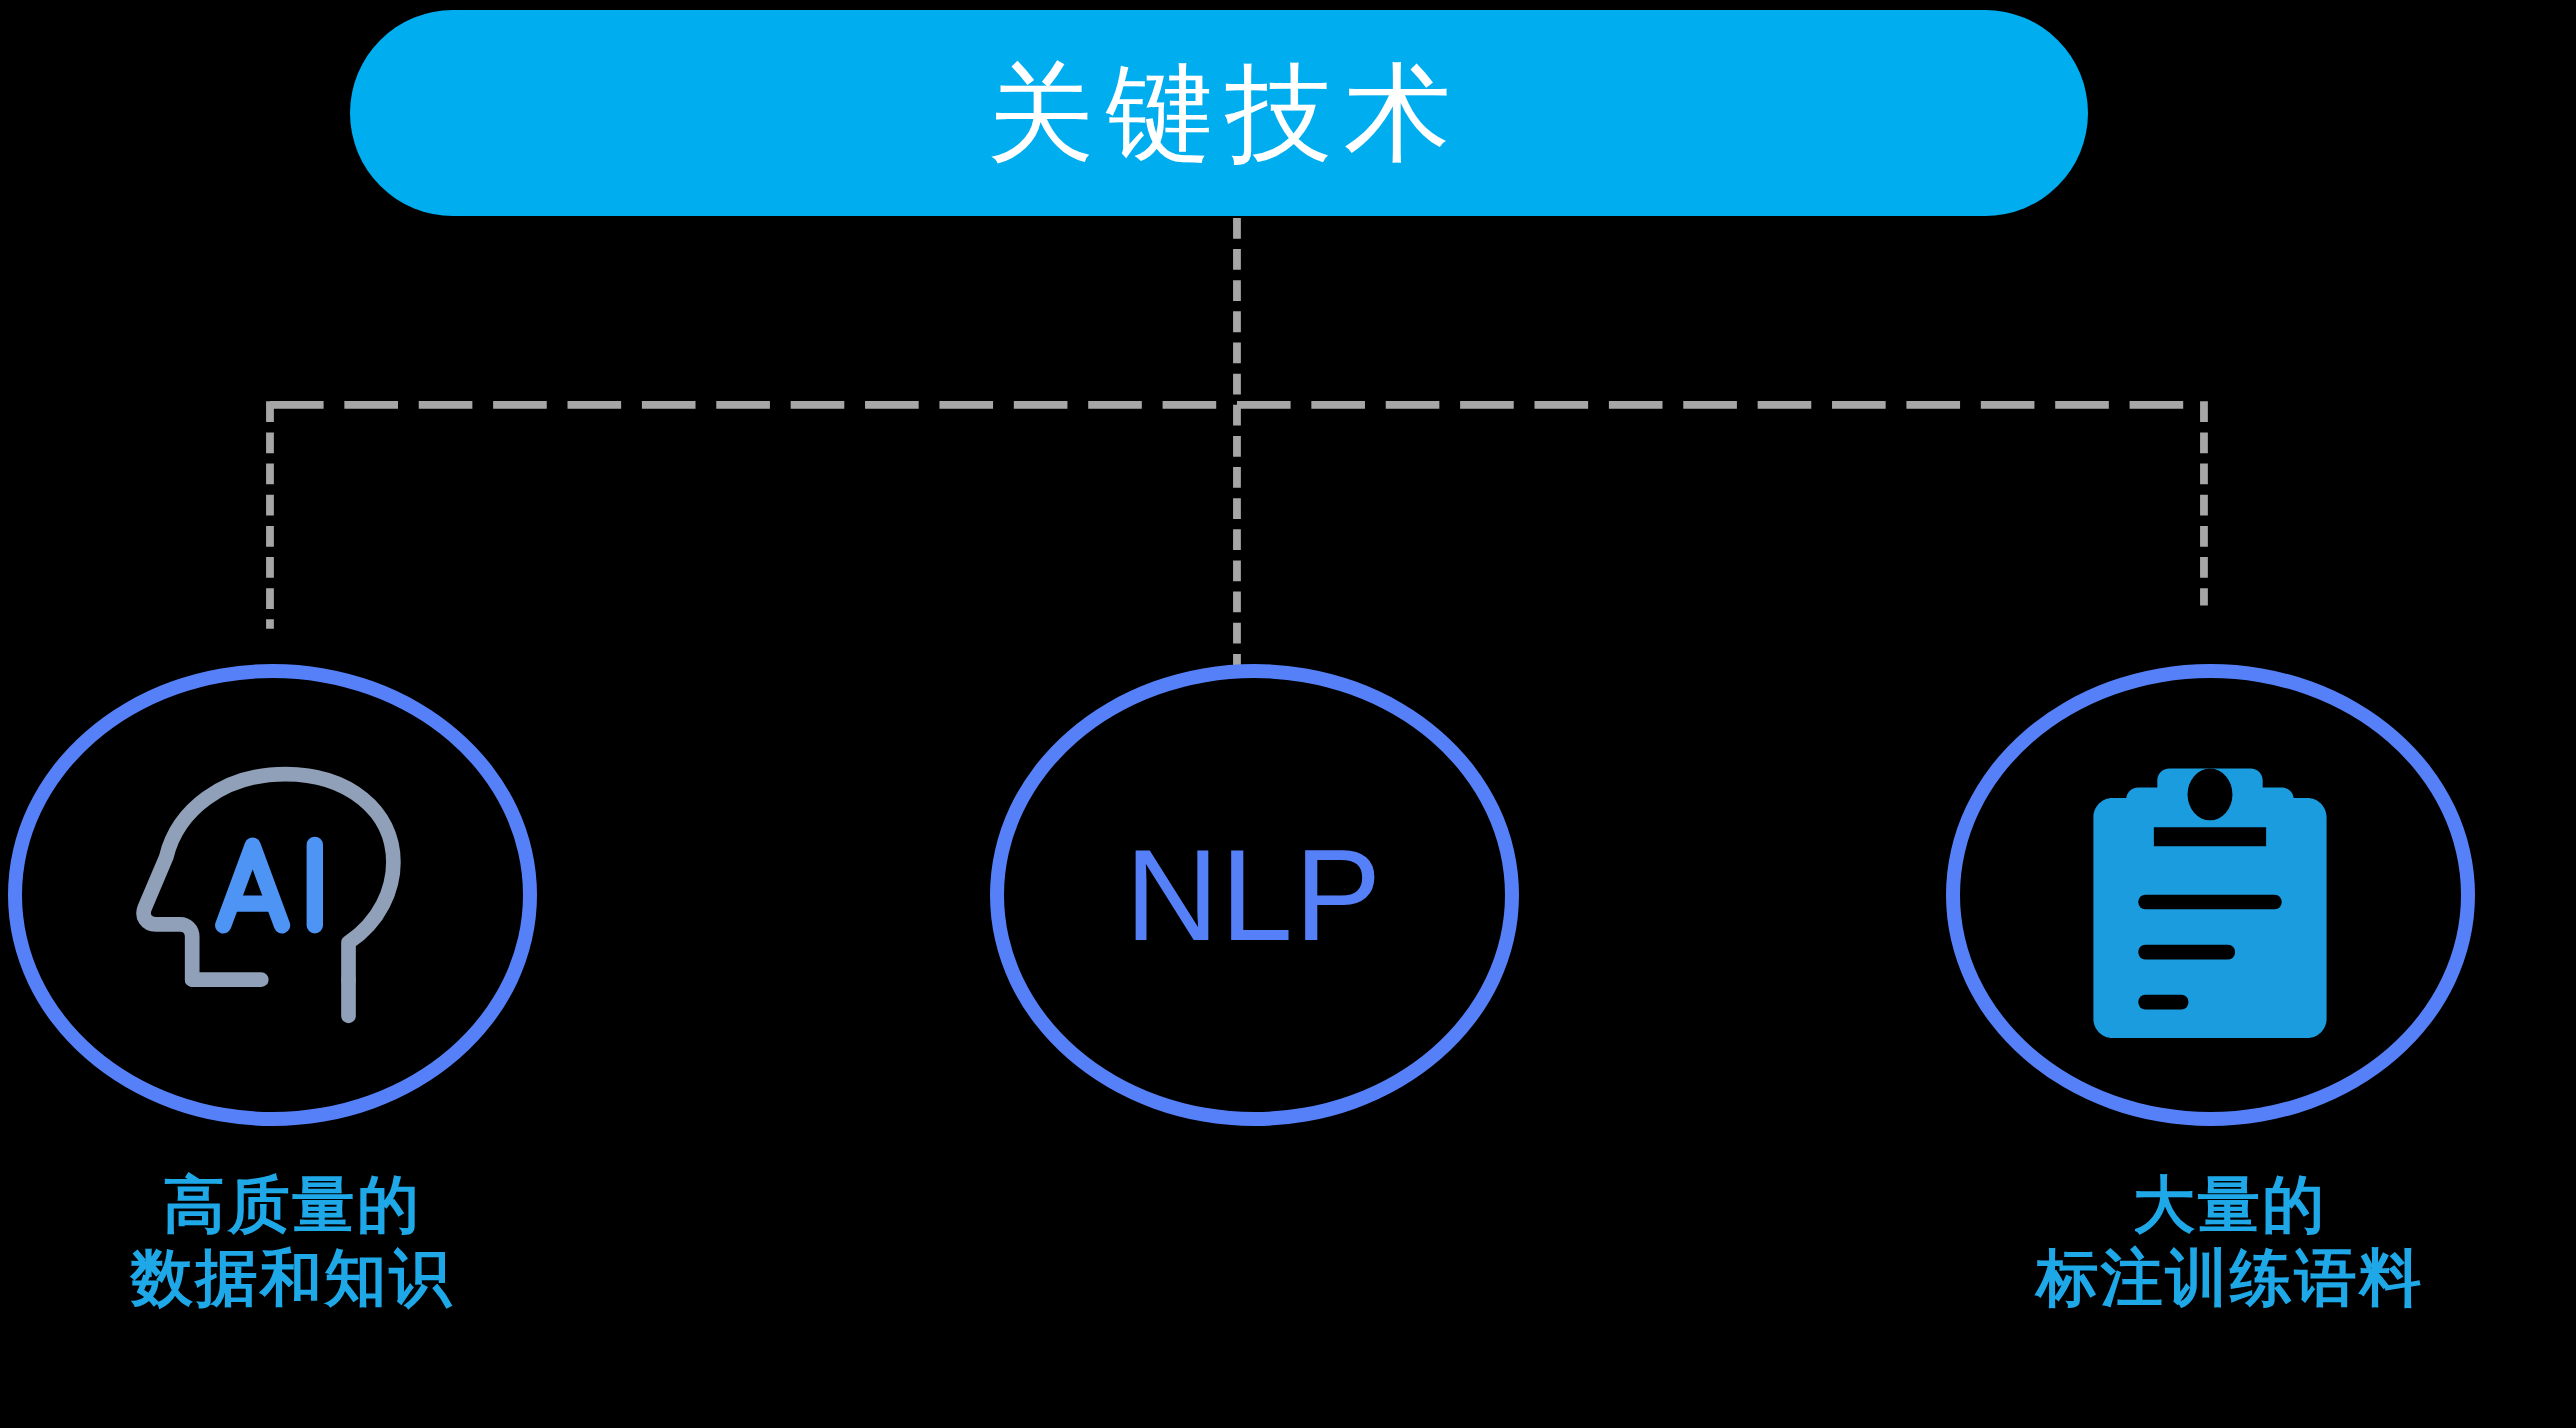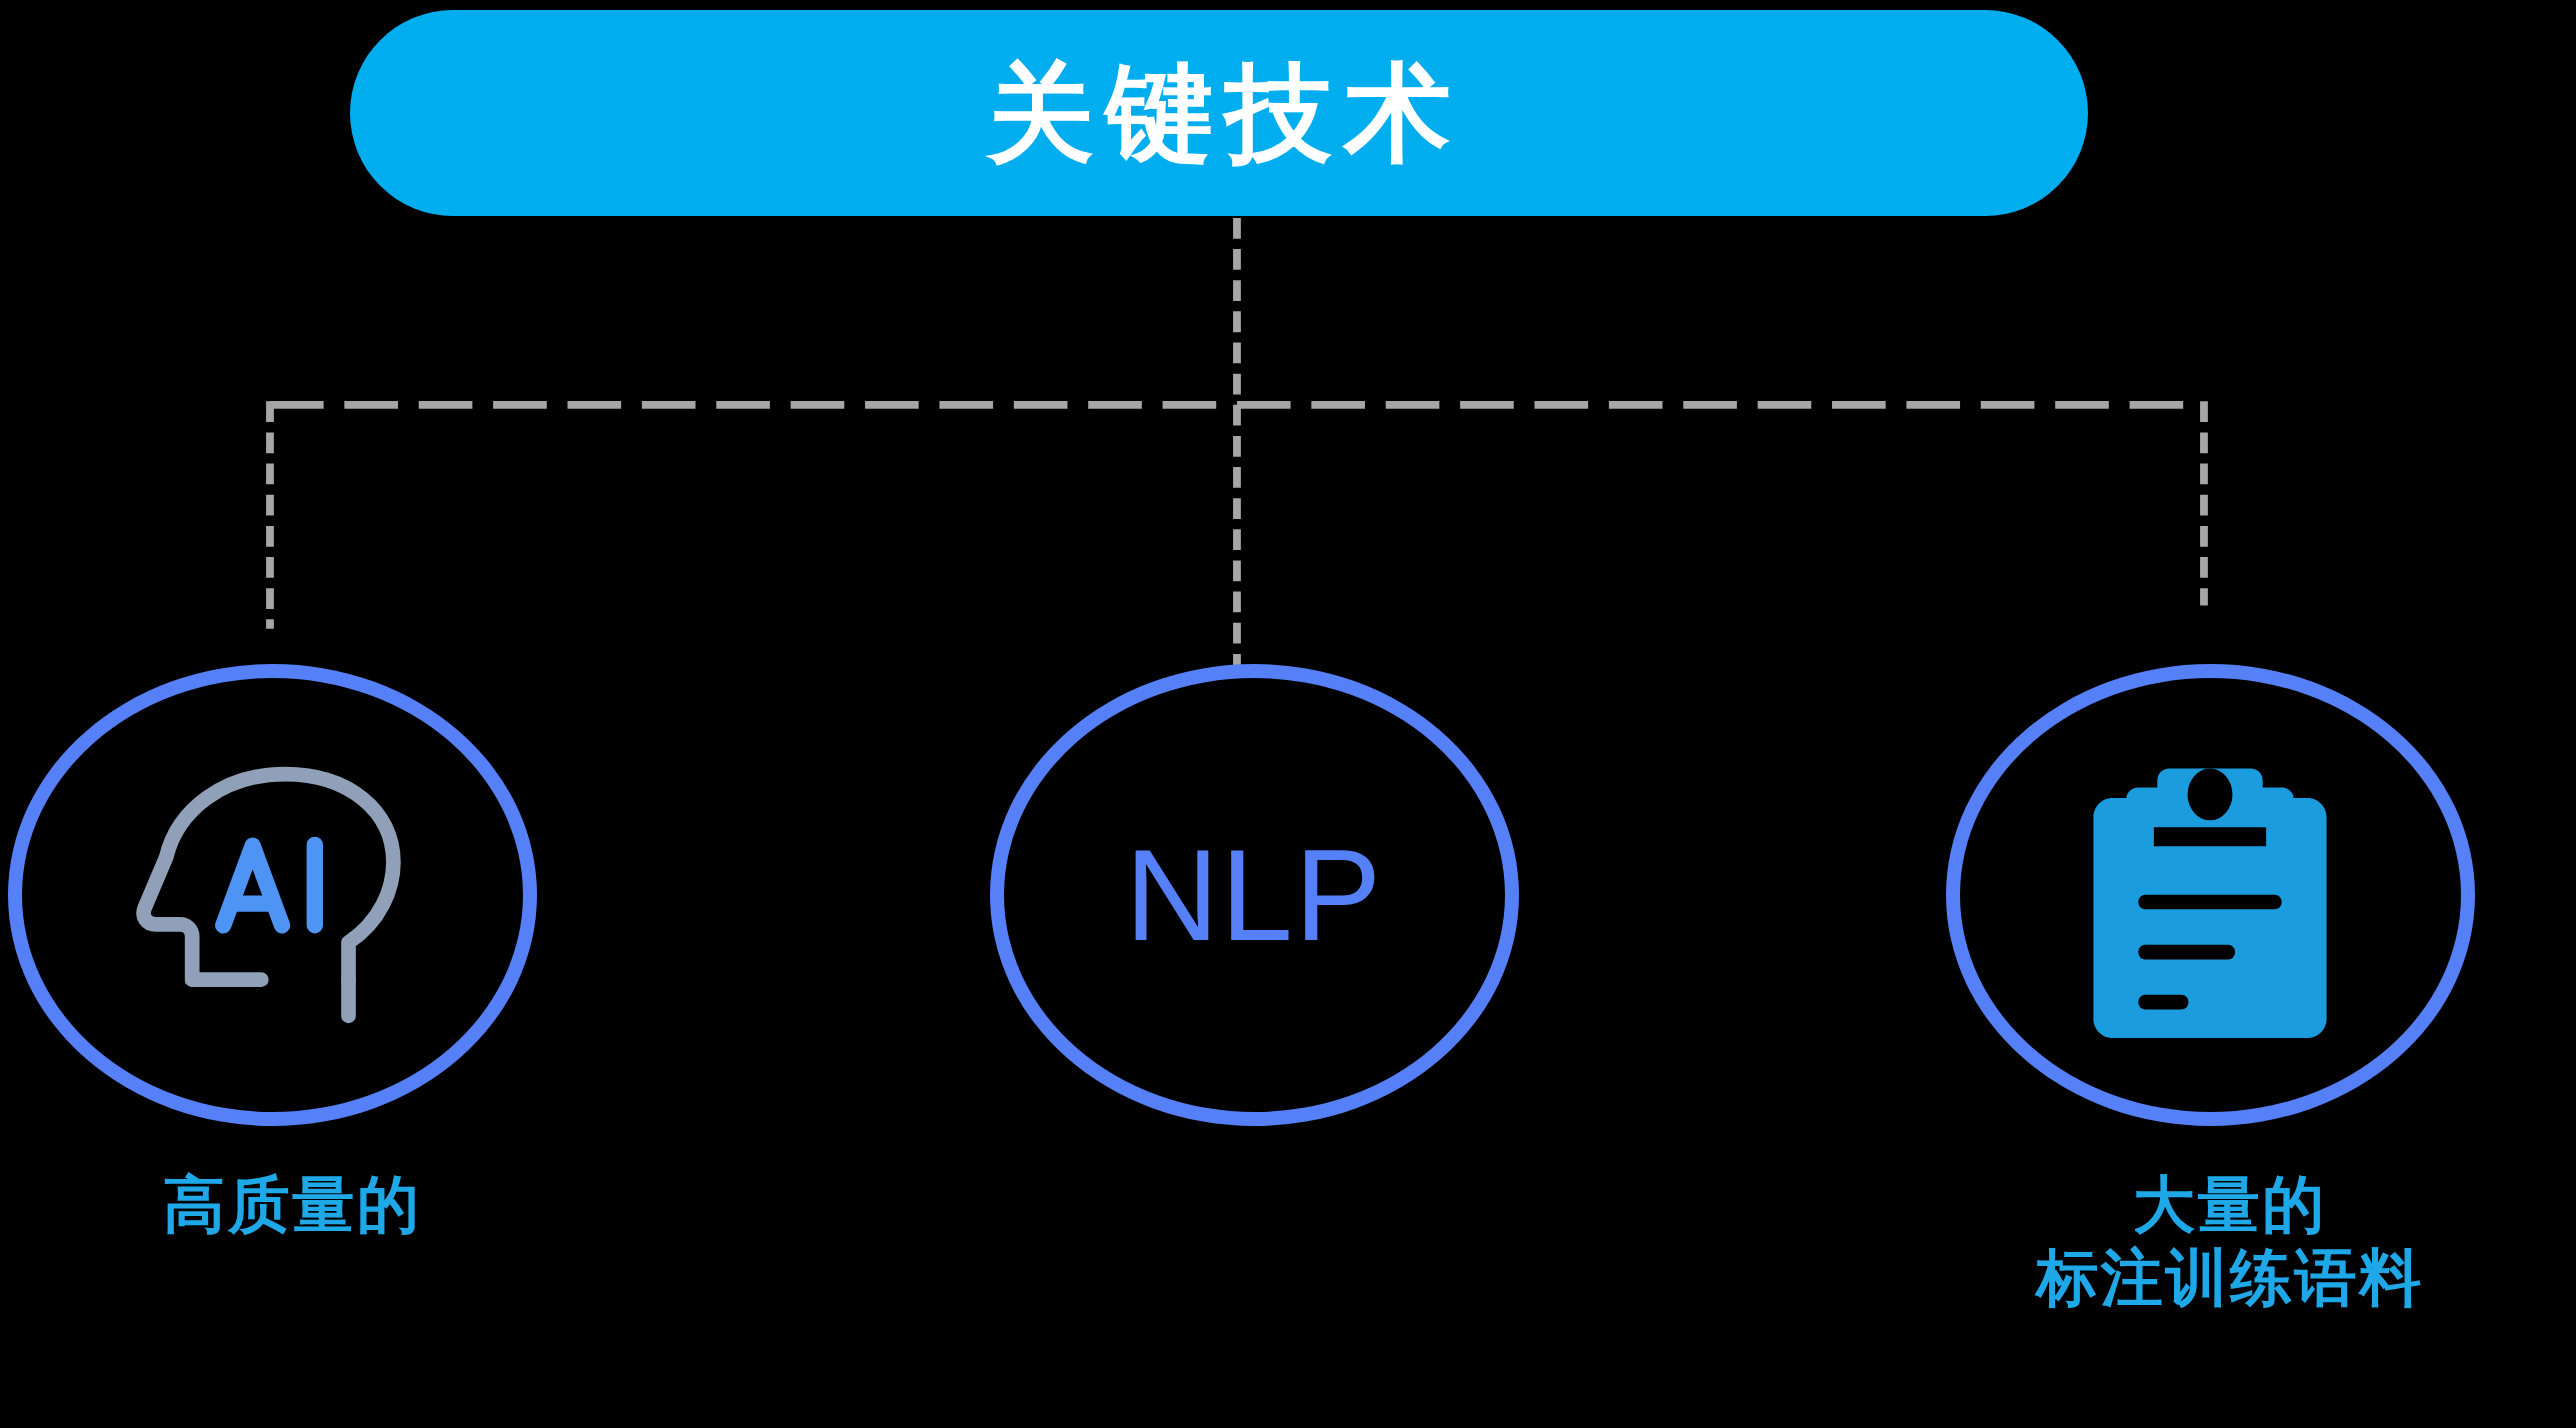--- a/index.html
+++ b/index.html
@@ -30,21 +30,21 @@
     border-radius: 103px;
     background: #00ADEE;
     display: flex;
     align-items: center;
     justify-content: center;
     box-sizing: border-box;
   }
   .root-pill-label {
     color: #FFFFFF;
     font-size: 107px;
-    font-weight: bold;
+    font-weight: normal;
     letter-spacing: 12px;
     text-indent: 12px;
     line-height: 1;
     white-space: nowrap;
   }
 
   
   #connectors {
     position: absolute;
     left: 0;
@@ -149,20 +149,21 @@
 
         <g fill="none" stroke="#4D94F5" stroke-width="19" stroke-linecap="round" stroke-linejoin="round">
           <path d="M 108 185 L 142 93 L 176 185"></path>
           <path d="M 120 160 L 164 160"></path>
           <path d="M 214 92 L 214 185"></path>
         </g>
       </svg>
     </div>
     <div class="node-caption">
       <span class="cap-line">高质量的</span>
+      <span class="cap-line">数据和知识</span>
     </div>
   </div>
 
   <div class="node node-2">
     <div class="node-ring">
       <span class="nlp-text">NLP</span>
     </div>
   </div>
 
   <div class="node node-3">

